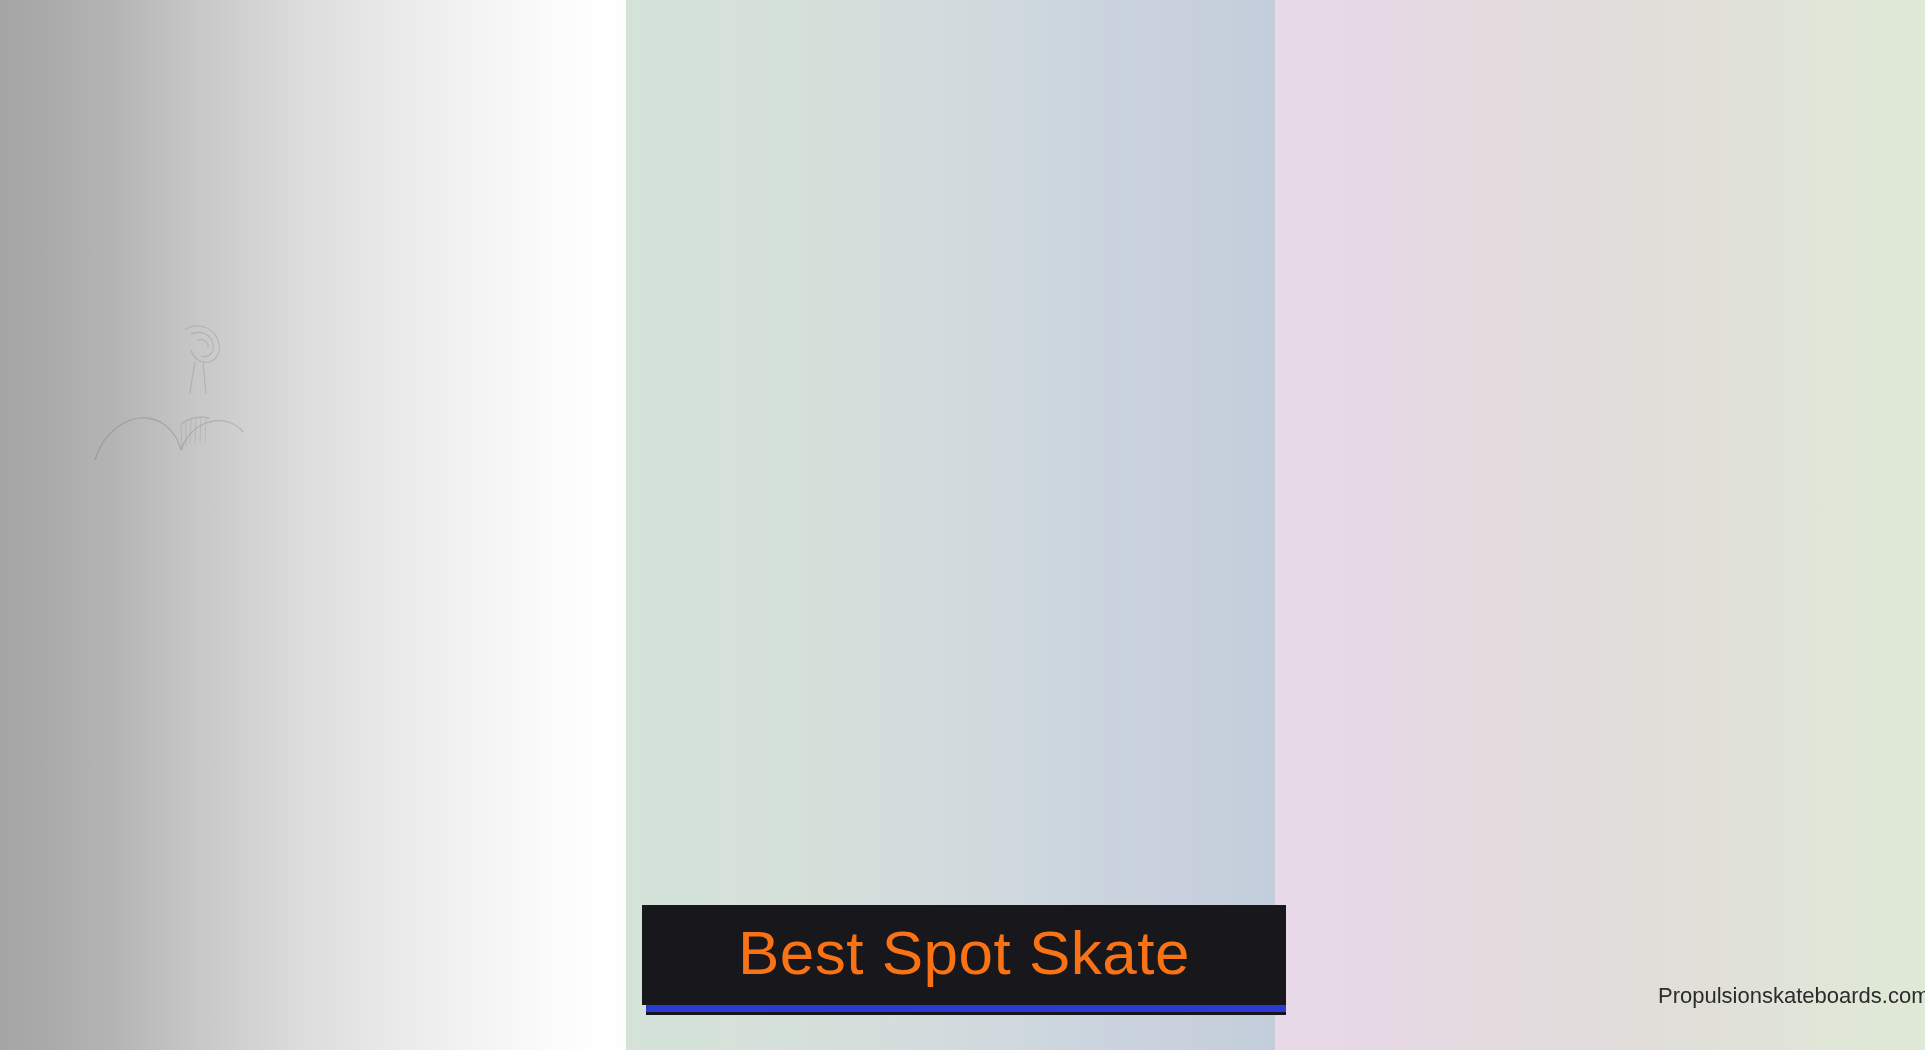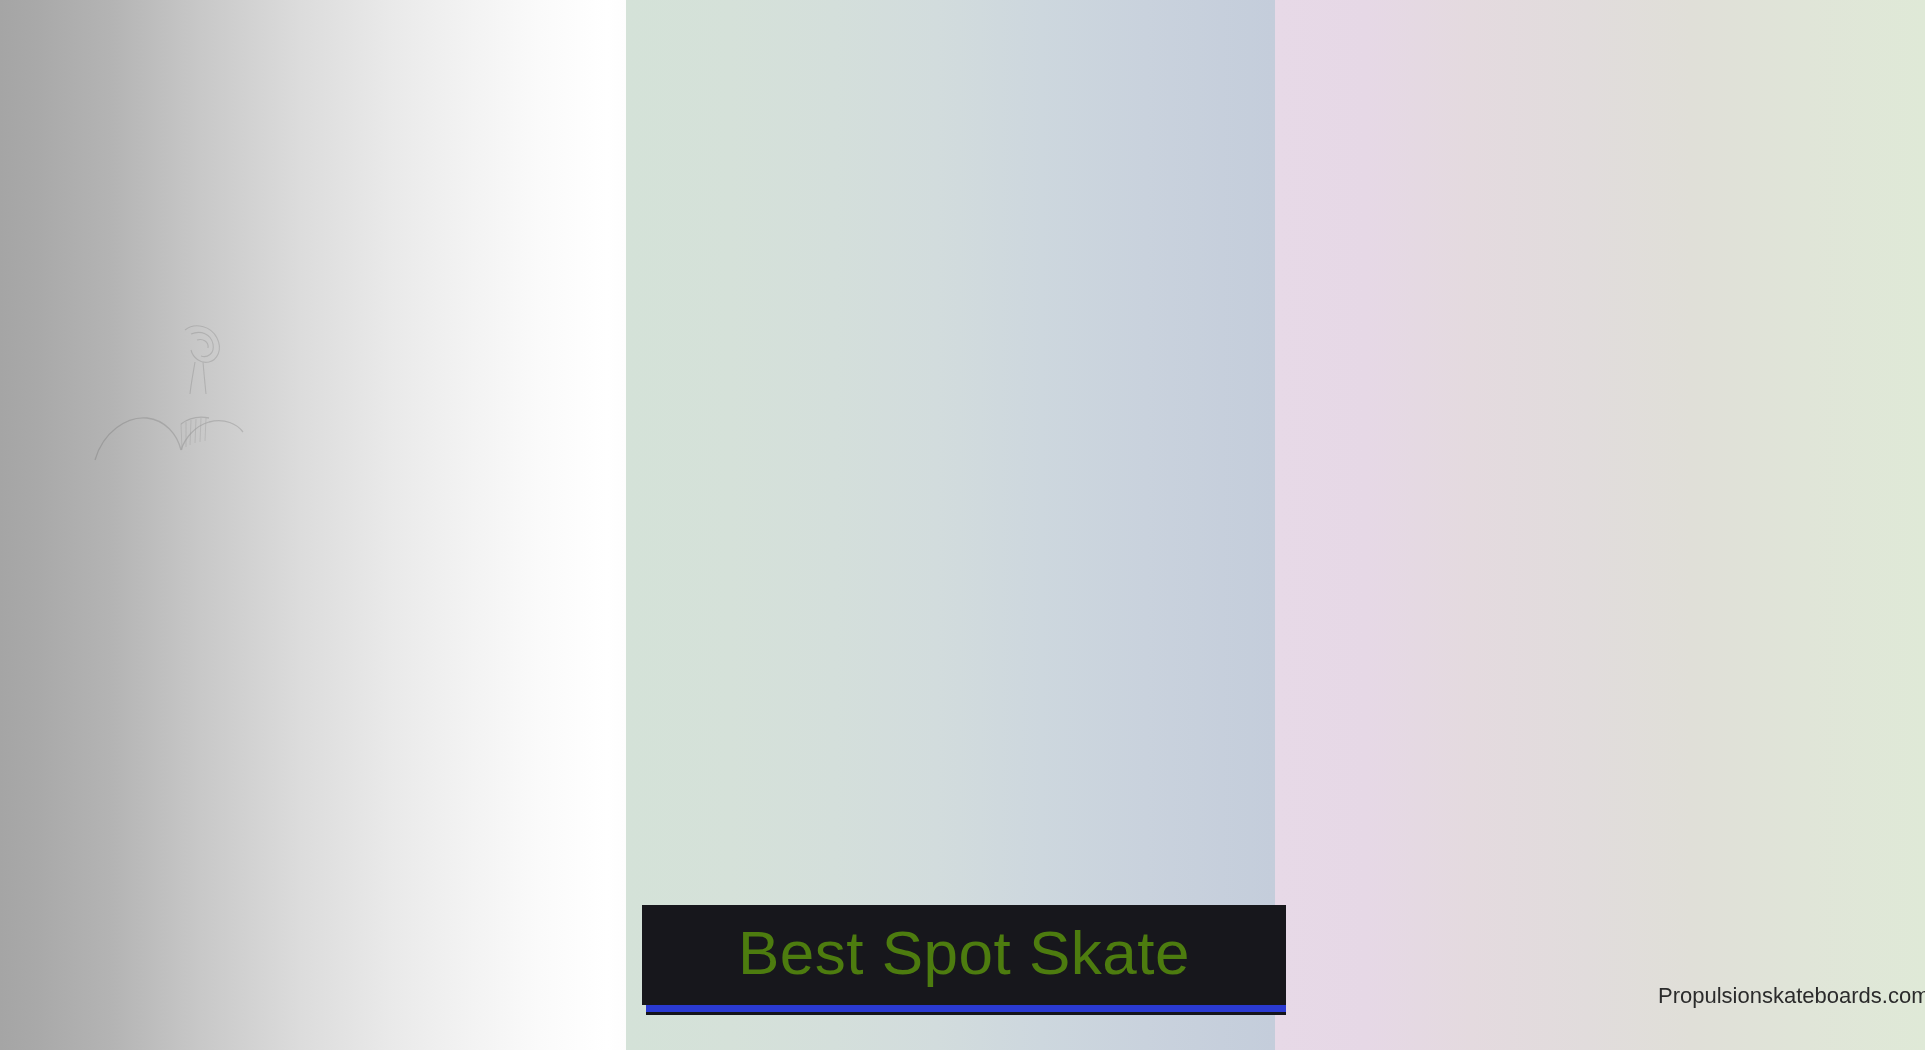--- a/index.html
+++ b/index.html
@@ -57,21 +57,21 @@
   
   #title-banner {
     position:absolute;
     left:642px; top:905px;
     width:644px; height:100px;
     background:#17171c;
     display:flex; align-items:center; justify-content:center;
     z-index:10;
   }
   #title-banner-text {
-    color:#4d7c0f;
+    color:#f97316;
     font-family:"Liberation Sans", sans-serif;
     font-size:62px;
     font-weight:400;
     letter-spacing:.5px;
     line-height:1;
     white-space:nowrap;
     text-align:center;
     padding-bottom:4px;
   }
   #title-underline {

